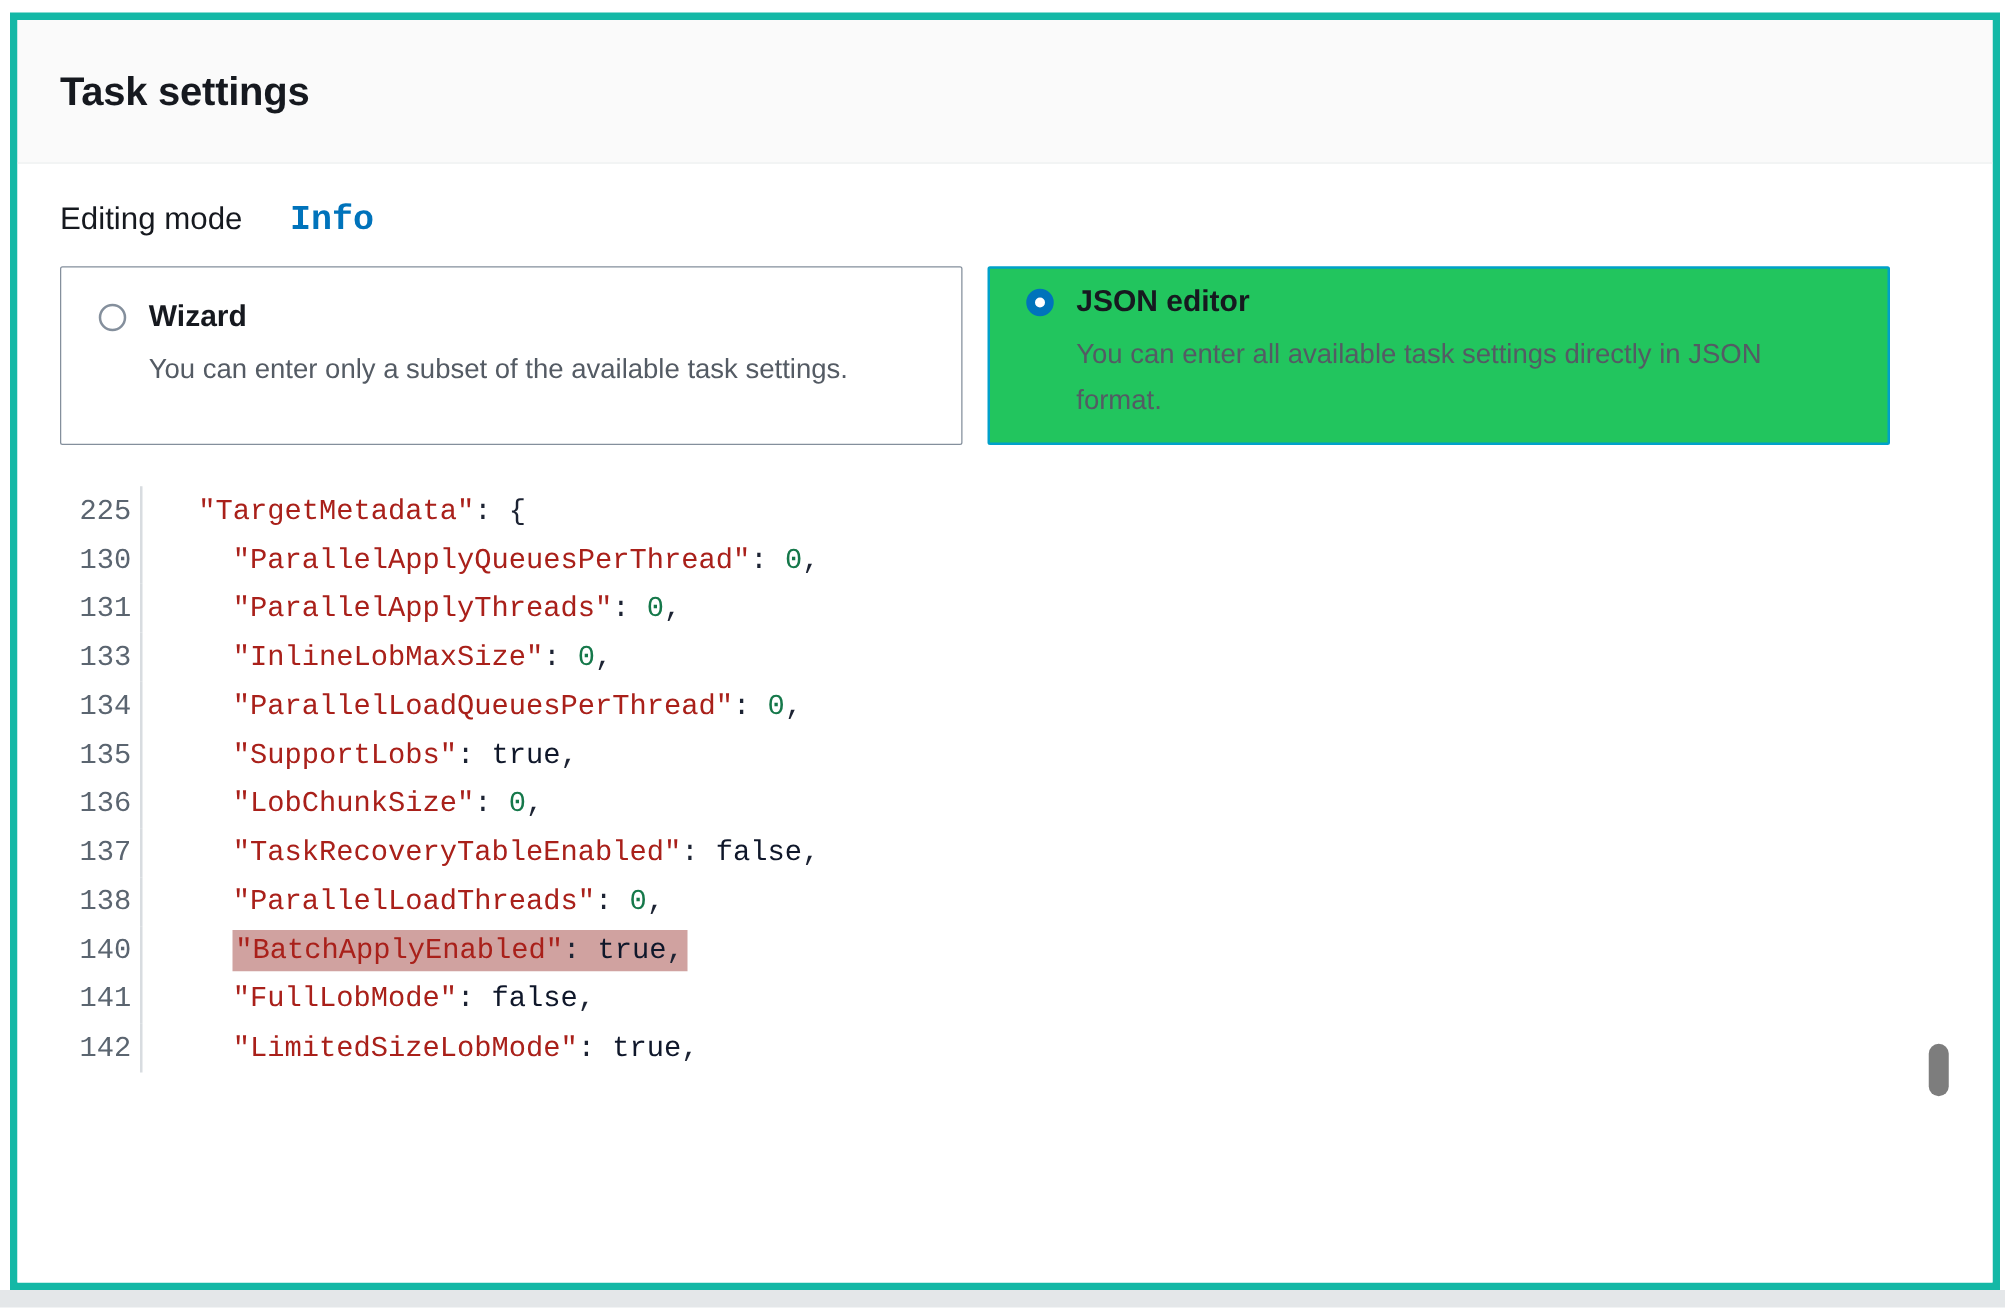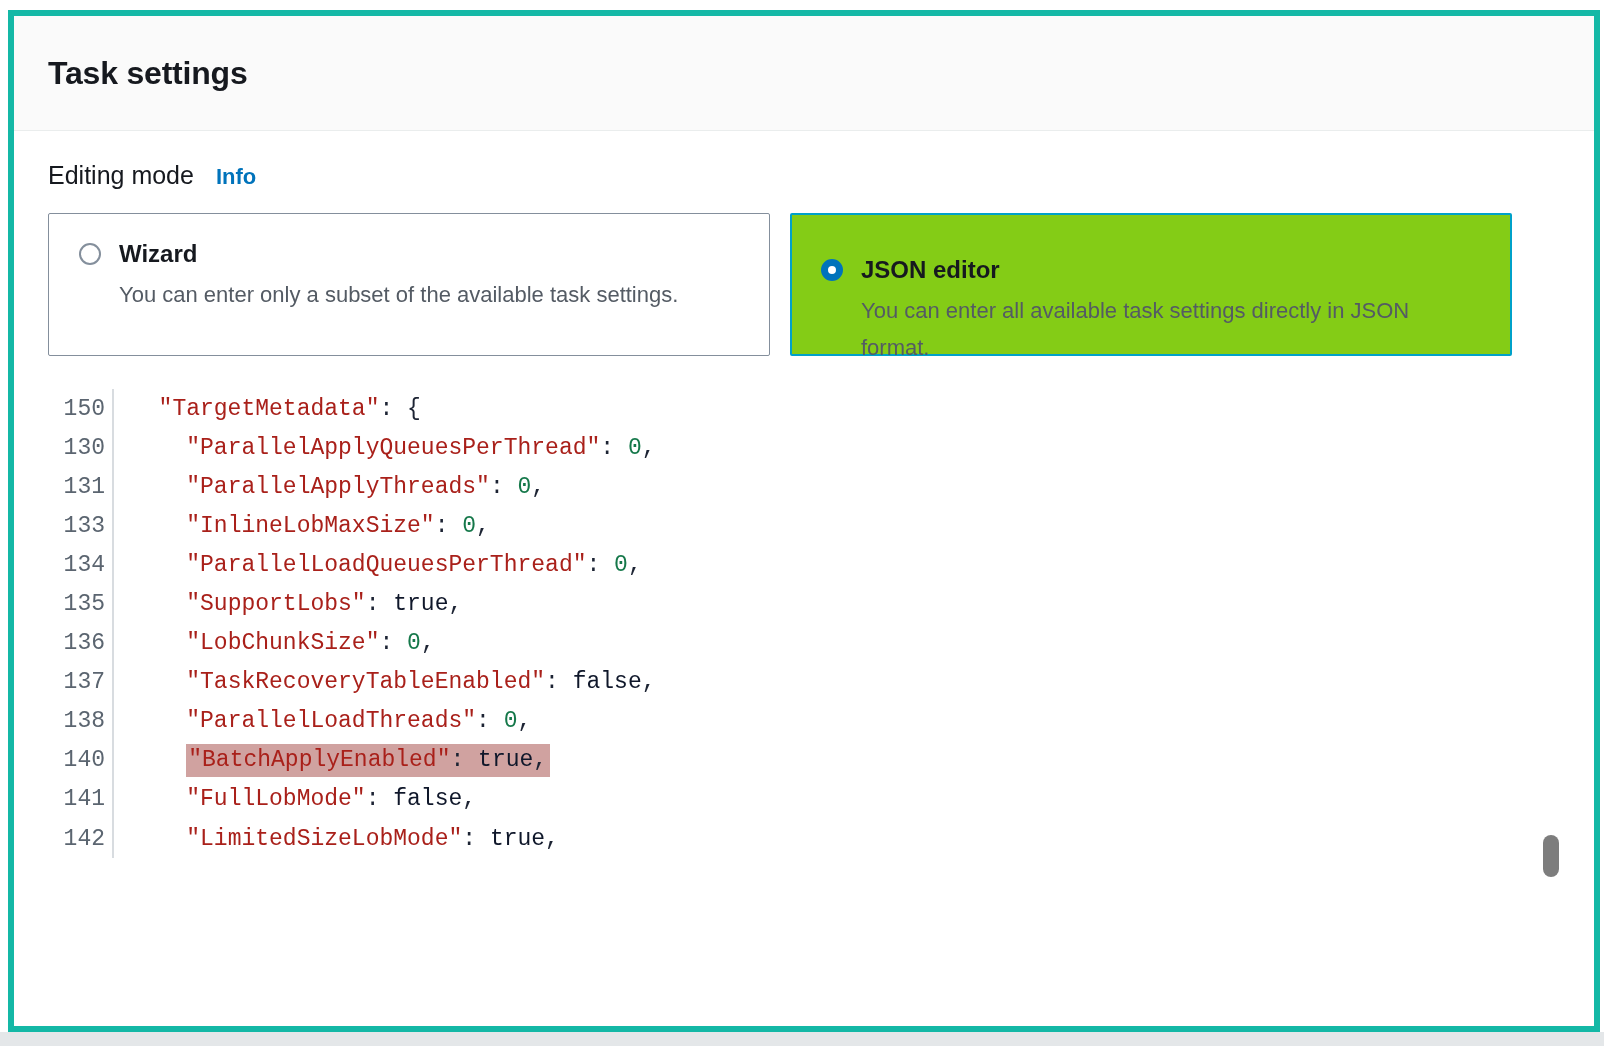--- a/index.html
+++ b/index.html
@@ -10,30 +10,30 @@
   .panel{
     position:absolute;left:8px;top:10px;width:1592px;height:1022px;
     box-sizing:border-box;border:6px solid #14b8a6;background:#ffffff;
   }
   .panel-header{
     height:115px;box-sizing:border-box;background:#fafafa;
     border-bottom:1px solid #eaeded;display:flex;align-items:center;padding-left:34px;
   }
   .panel-title{font-size:32px;font-weight:bold;color:#16191f;letter-spacing:-0.2px;}
   .panel-body{position:relative;height:calc(100% - 115px);background:#fff;}
-  .editing-row{position:absolute;left:34px;top:30px;display:flex;align-items:baseline;gap:22px;}
+  .editing-row{position:absolute;left:34px;top:30px;display:flex;align-items:baseline;gap:38px;}
   .editing-label{font-size:25px;color:#16191f;}
-  .info-link{font-size:22px;font-weight:bold;color:#0073bb;text-decoration:none;cursor:pointer;}
+  .info-link{font-size:28px;font-weight:bold;color:#0073bb;text-decoration:none;cursor:pointer;font-family:Liberation Mono, monospace;}
   .cards{position:absolute;left:34px;top:82px;display:flex;gap:20px;}
   .card{
     width:722px;height:143px;box-sizing:border-box;border-radius:2px;
     display:flex;gap:18px;cursor:pointer;
   }
   .card.unselected{border:1px solid #848f9c;background:#ffffff;padding:25px 30px;}
-  .card.selected{border:2px solid #00a1c9;background:#84cc16;padding:40px 29px;}
+  .card.selected{border:2px solid #00a1c9;background:#22c55e;padding:12px 29px;}
   .radio{width:22px;height:22px;border-radius:50%;box-sizing:border-box;flex:none;margin-top:4px;background:#fff;}
   .radio.off{border:2px solid #848f9c;}
   .radio.on{border:7px solid #0073bb;}
   .card-title{font-size:24px;font-weight:bold;color:#16191f;line-height:30px;}
   .card-desc{font-size:22px;color:#545b64;line-height:37px;margin-top:7px;max-width:600px;}
   .editor{position:absolute;left:0;top:258px;right:4px;}
   .line{display:flex;align-items:center;height:39.1px;font-family:"Liberation Mono",monospace;font-size:23px;}
   .ln{width:91px;text-align:right;padding-right:7px;color:#5b6570;flex:none;}
   .gsep{width:0;border-left:2px solid #d8dce0;align-self:stretch;flex:none;}
   .code{padding-left:17px;white-space:pre;color:#1c2333;}
@@ -71,21 +71,21 @@
         <span class="radio on"></span>
         <div>
           <div class="card-title">JSON editor</div>
           <div class="card-desc">You can enter all available task settings directly in JSON format.</div>
         </div>
       </div>
     </div>
 
     <div class="editor" id="editor">
         <div class="line">
-          <span class="ln">150</span>
+          <span class="ln">225</span>
           <span class="gsep"></span>
           <span class="code"><span class="c-plain">  </span><span class="c-key">"TargetMetadata"</span><span class="c-punc">: {</span></span>
         </div>
         <div class="line">
           <span class="ln">130</span>
           <span class="gsep"></span>
           <span class="code"><span class="c-plain">    </span><span class="c-key">"ParallelApplyQueuesPerThread"</span><span class="c-punc">: </span><span class="c-num">0</span><span class="c-punc">,</span></span>
         </div>
         <div class="line">
           <span class="ln">131</span>

